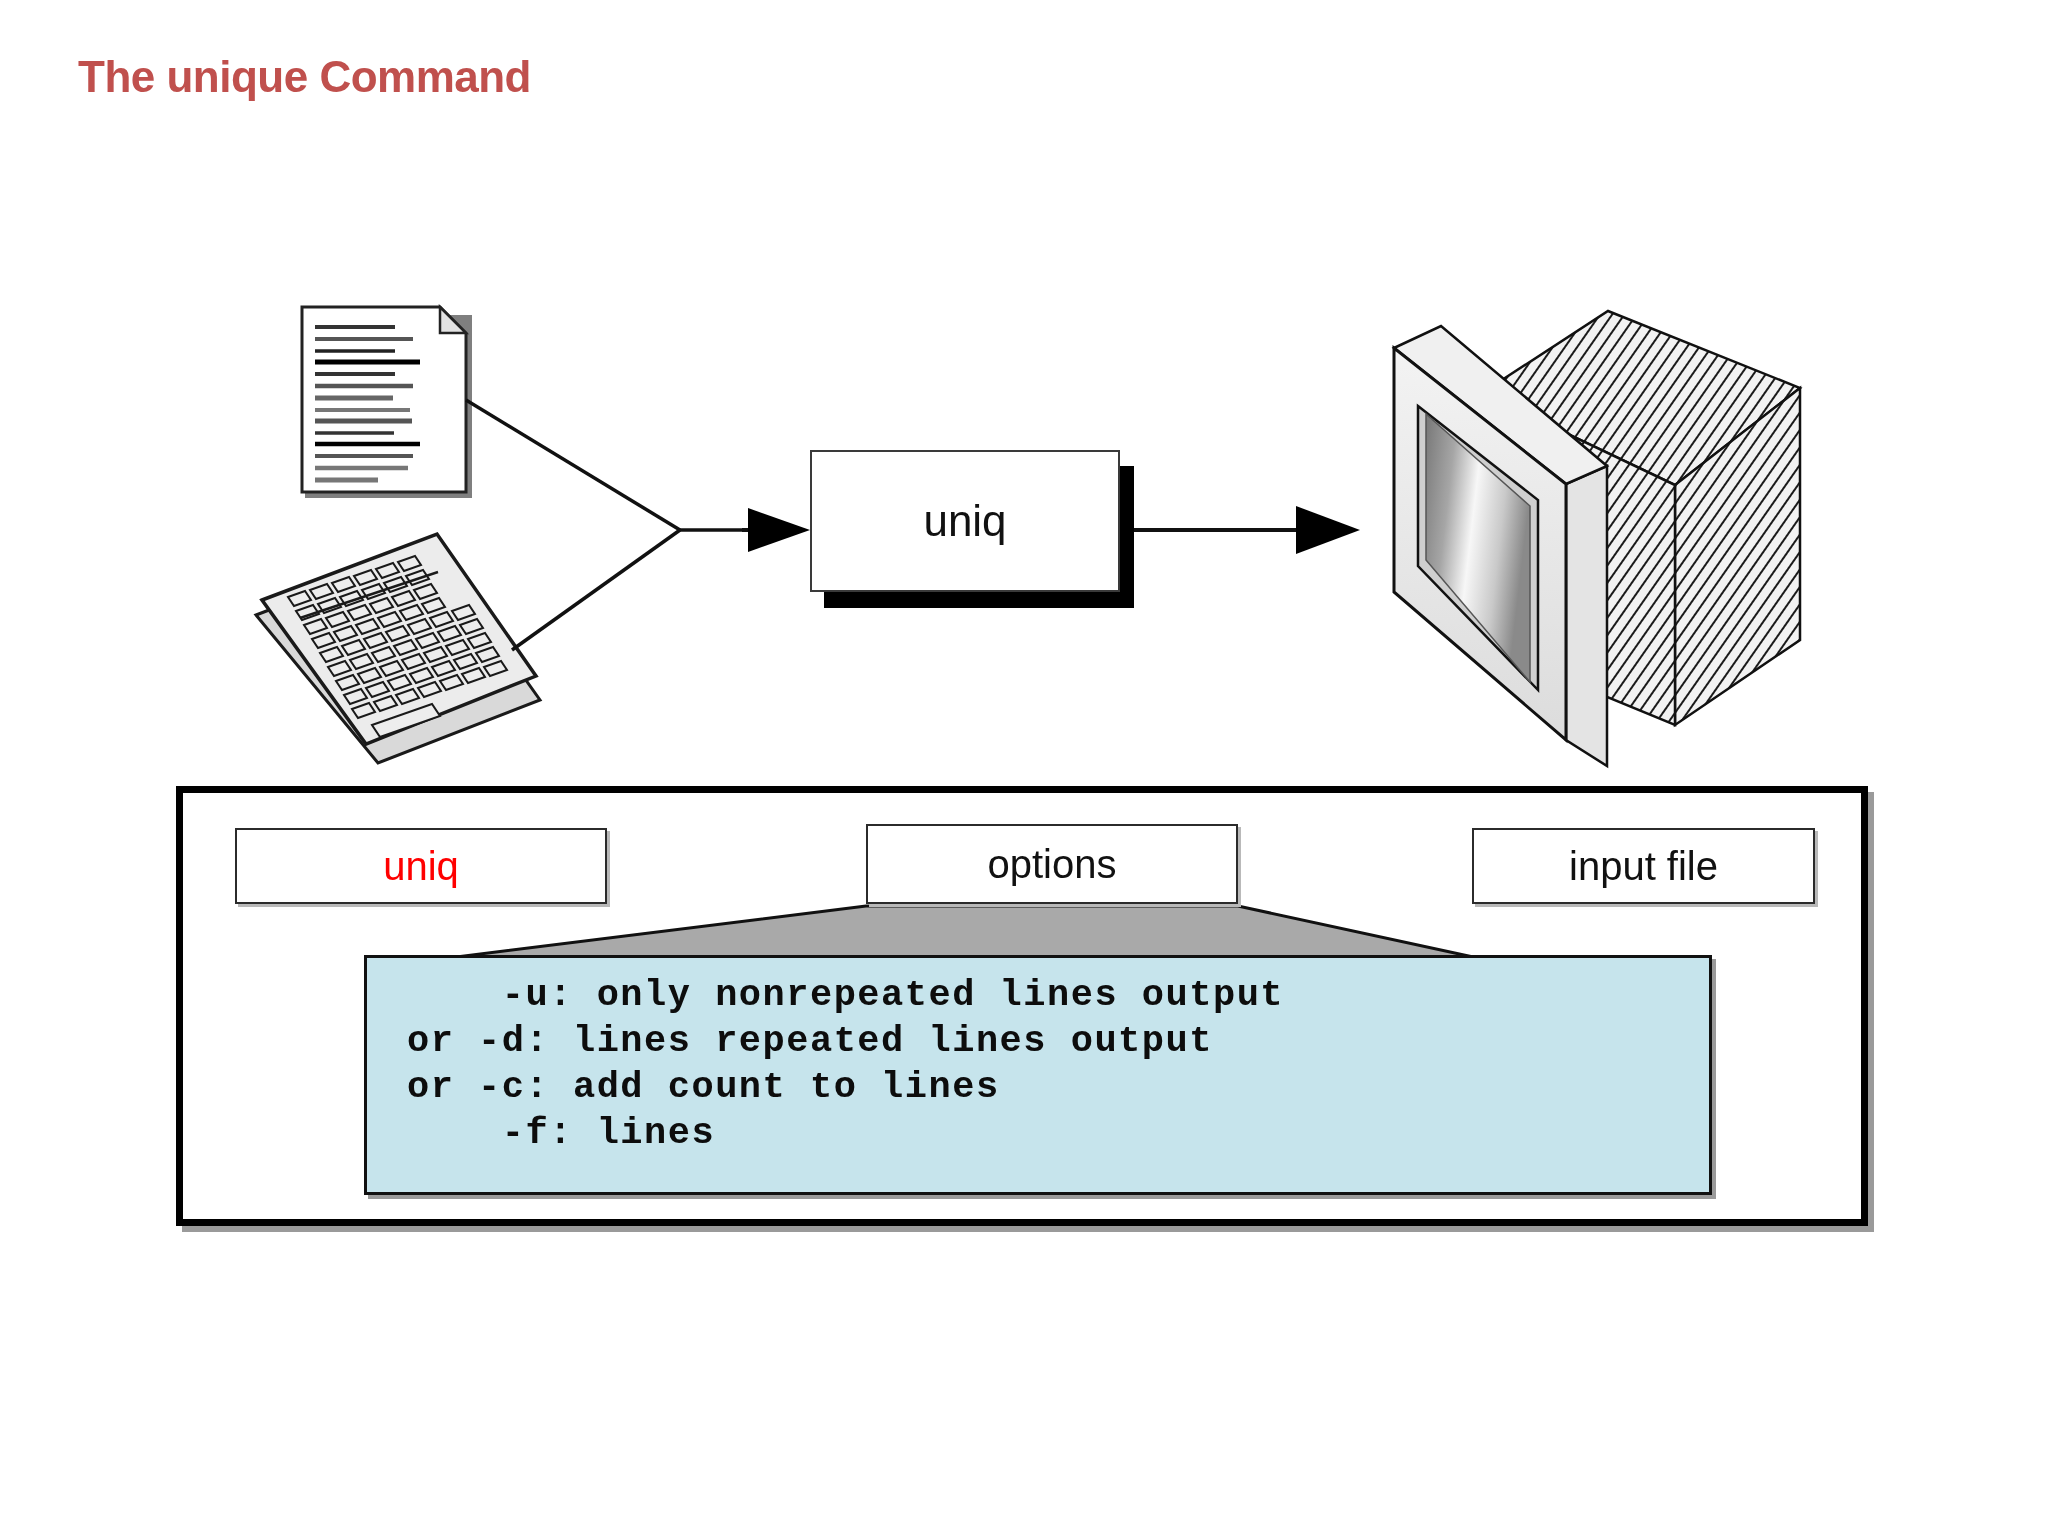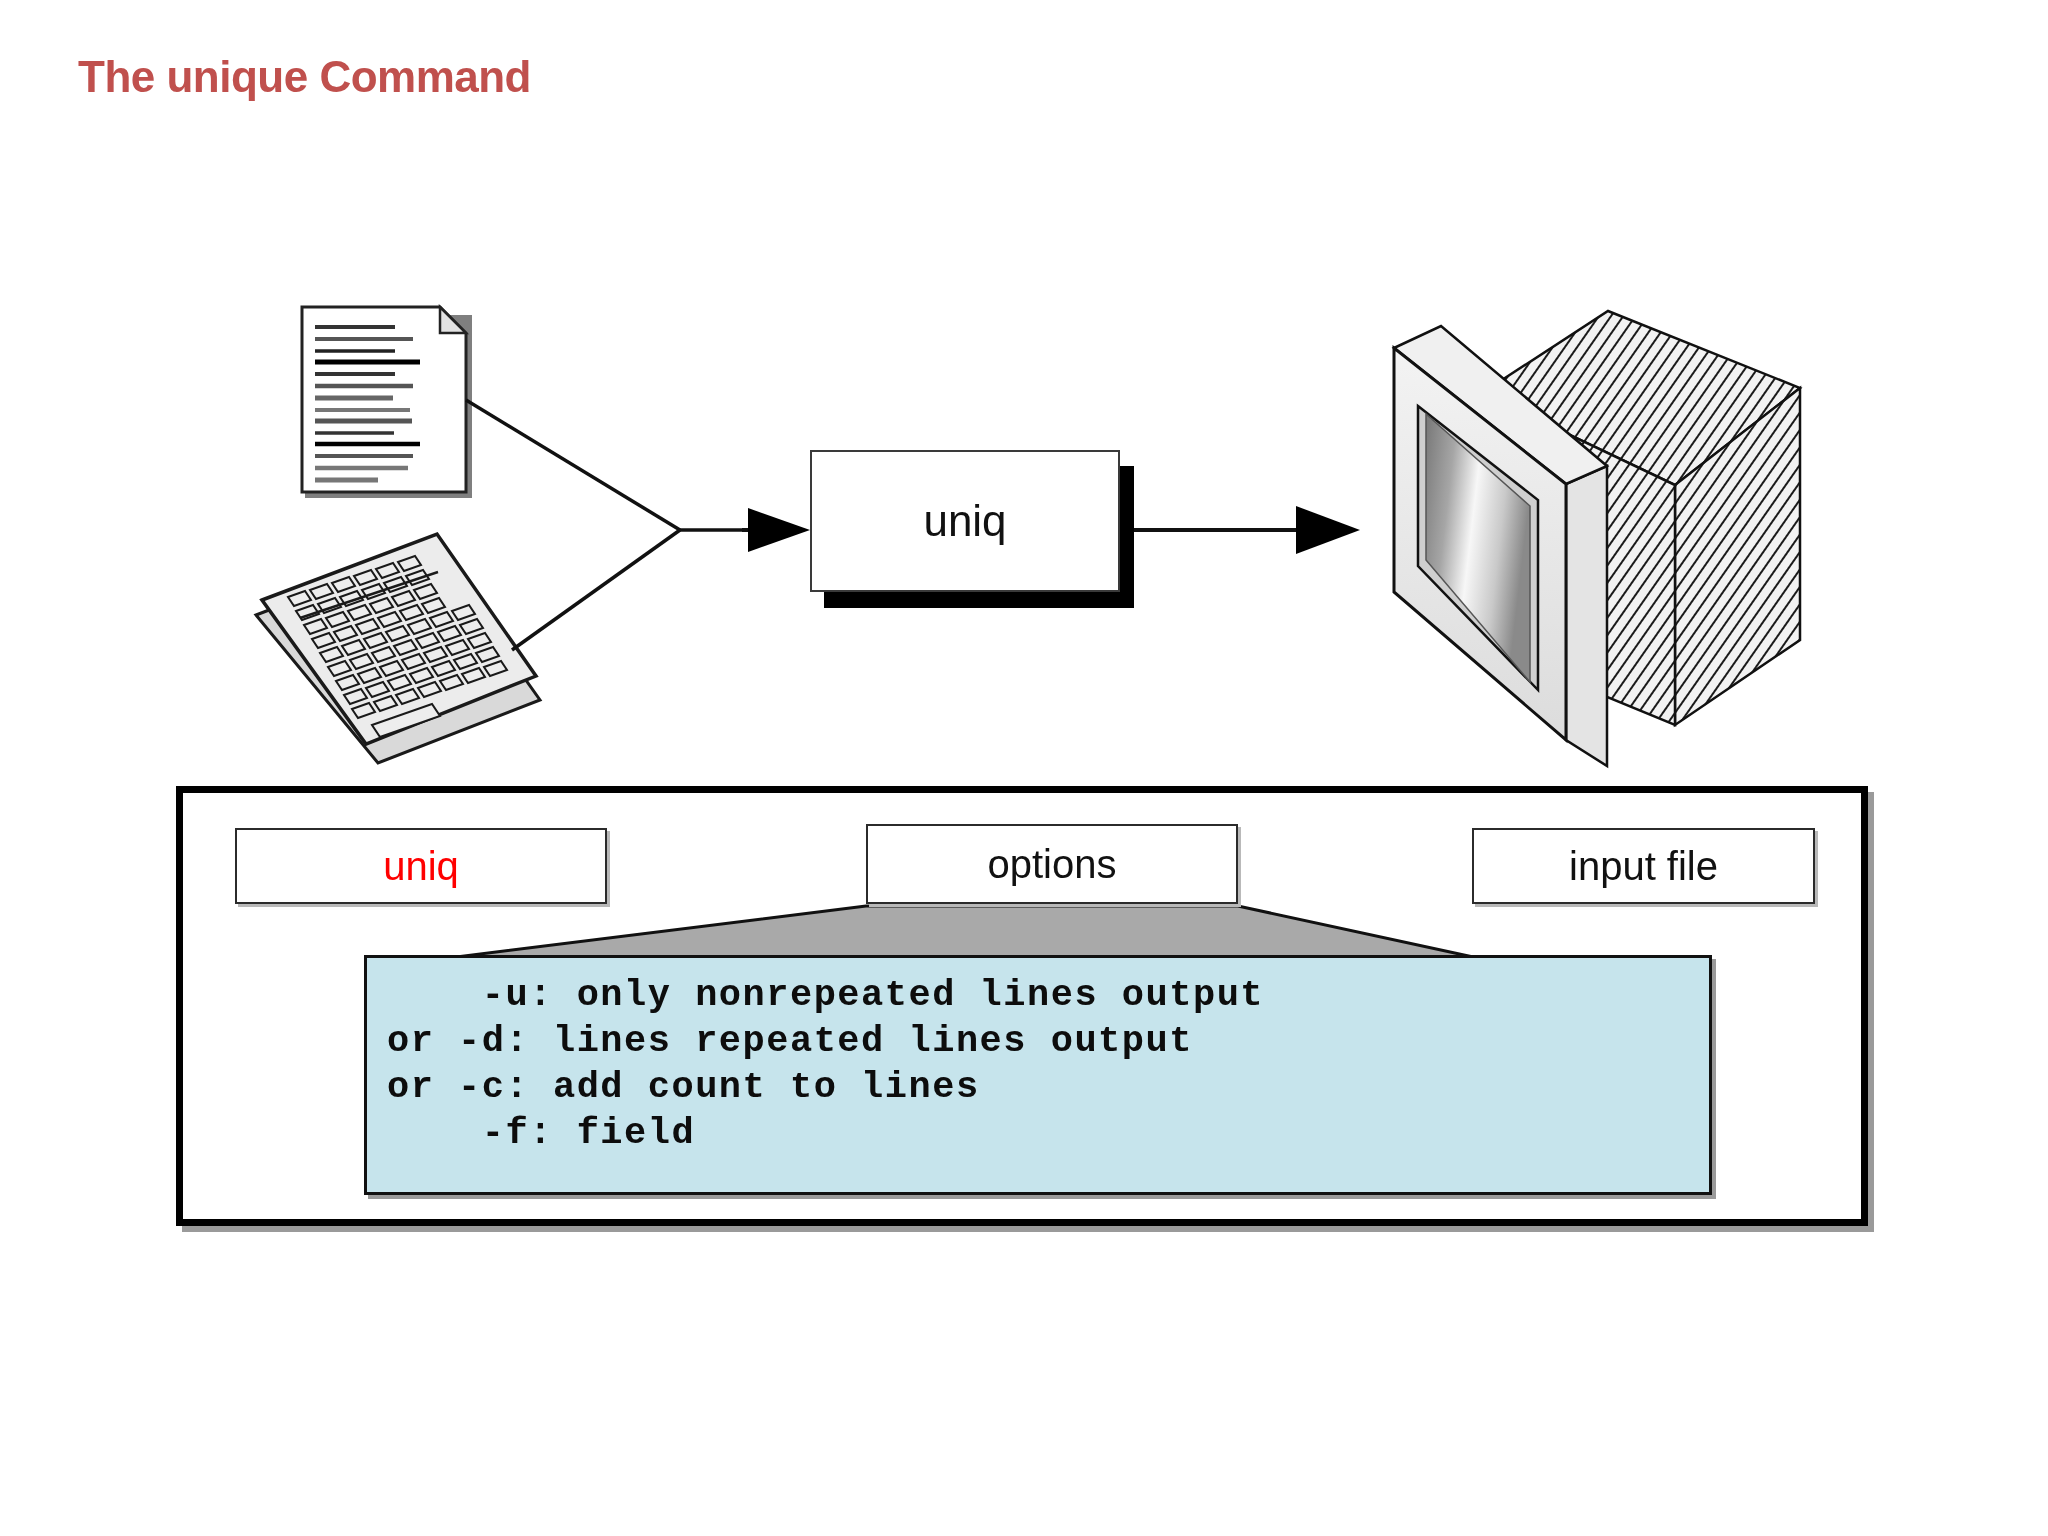--- a/index.html
+++ b/index.html
@@ -95,20 +95,21 @@
     box-shadow:4px 4px 0 #9a9a9a;
   }
   .optline{
     font-family:"Liberation Mono","DejaVu Sans Mono",monospace;
     font-size:37px;
     font-weight:bold;
     line-height:46px;
     color:#0d0d0d;
     white-space:pre;
     letter-spacing:1.5px;
+    margin-left:20px;
   }
   .optlines{position:absolute;left:20px;top:14px;}
 </style>
 </head>
 <body>
 
 <div id="slide">
 
   <div class="title">The unique Command</div>
 
@@ -295,17 +296,17 @@
 
   <div class="tok cmd">uniq</div>
   <div class="tok opt">options</div>
   <div class="tok inp">input file</div>
 
   <div class="optbox">
     <div class="optlines">
       <div class="optline">    -u: only nonrepeated lines output</div>
       <div class="optline">or -d: lines repeated lines output</div>
       <div class="optline">or -c: add count to lines</div>
-      <div class="optline">    -f: field</div>
+      <div class="optline">    -f: lines</div>
     </div>
   </div>
 
 </div>
 
 </body></html>

